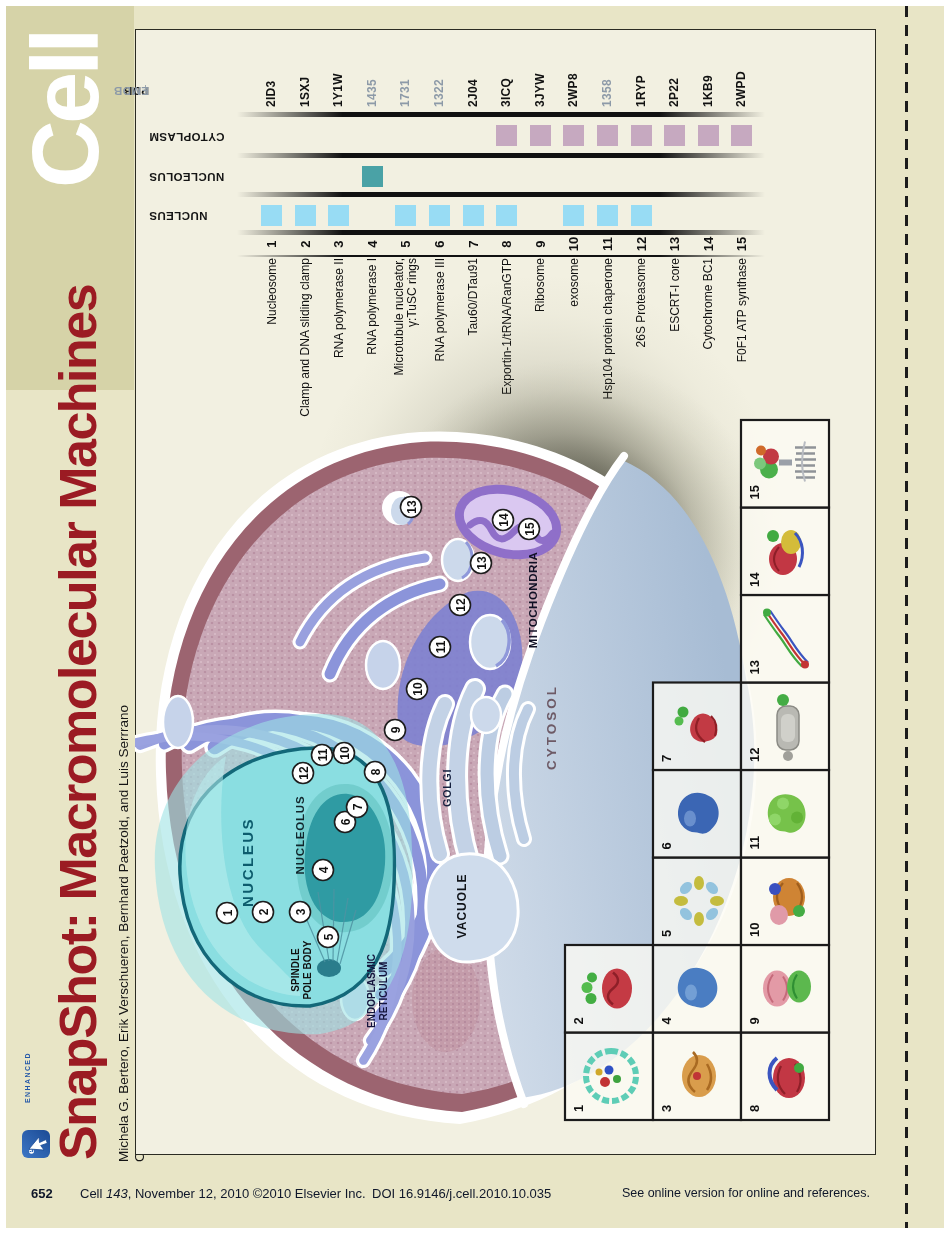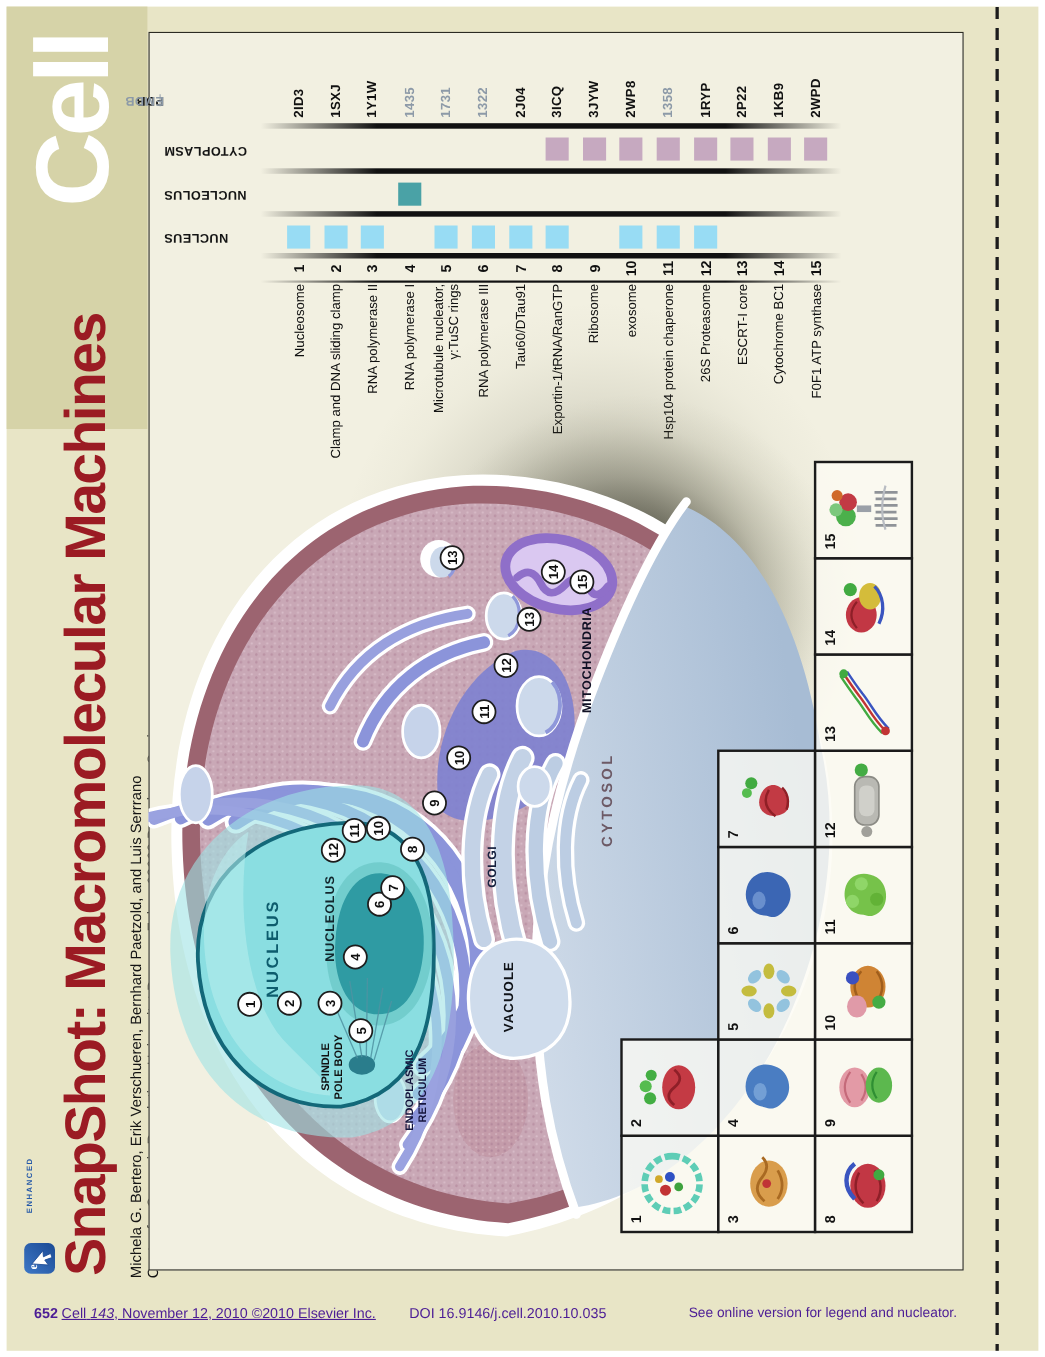--- a/index.html
+++ b/index.html
@@ -3,23 +3,23 @@
 <meta charset="utf-8">
 <style>
   html,body{margin:0;padding:0;background:#ffffff;font-family:"Liberation Sans",sans-serif;}
   #page{position:relative;width:950px;height:1234px;overflow:hidden;background:#fff;}
   #cream{position:absolute;left:6px;top:6px;width:938px;height:1222px;background:#e8e5c6;}
   #khaki{position:absolute;left:6px;top:6px;width:128px;height:384px;background:#d6d3a8;}
   
   #foldline{position:absolute;left:905px;top:6px;width:3px;height:1222px;
     background:repeating-linear-gradient(to bottom,#1c1c1c 0 11px,transparent 11px 19px);}
   
-  #footer{position:absolute;left:0;top:1186px;width:950px;height:20px;font-size:13px;color:#4c1d95;}
+  #footer{position:absolute;left:0;top:1186px;width:950px;height:20px;font-size:13px;color:#0f172a;}
   #footer .pg{position:absolute;left:31px;font-weight:bold;}
-  #footer .cit{position:absolute;left:56px;text-decoration:underline;}
+  #footer .cit{position:absolute;left:80px;}
   #footer .doi{position:absolute;left:372px;}
   #footer .note{position:absolute;right:80px;font-size:12.5px;}
   .it{font-style:italic;}
   
   #rot{position:absolute;left:0;top:0;width:1234px;height:950px;
     transform:translate(0,1234px) rotate(-90deg);transform-origin:0 0;}
   #rot *{position:absolute;}
   #celllogo{left:1046px;top:6px;width:186px;height:126px;font-size:94px;font-weight:bold;
     color:#ffffff;letter-spacing:-4px;line-height:120px;}
   #eicon{left:76px;top:22px;width:28px;height:28px;border-radius:6px;
@@ -538,18 +538,18 @@
     </g>
   </svg>
 </div>
 
 <div id="footer">
   <span class="pg">652</span>
   <span class="cit">
     <span>Cell</span>&nbsp;<span class="it">143</span><span>, November 12, 2010 ©2010 Elsevier Inc.</span>
   </span>
   <span class="doi">DOI 16.9146/j.cell.2010.10.035</span>
-  <span class="note">See online version for legend and nucleator.</span>
+  <span class="note">See online version for online and references.</span>
 </div>
 
 <div id="foldline"></div>
 
 </div>
 
 </body></html>

